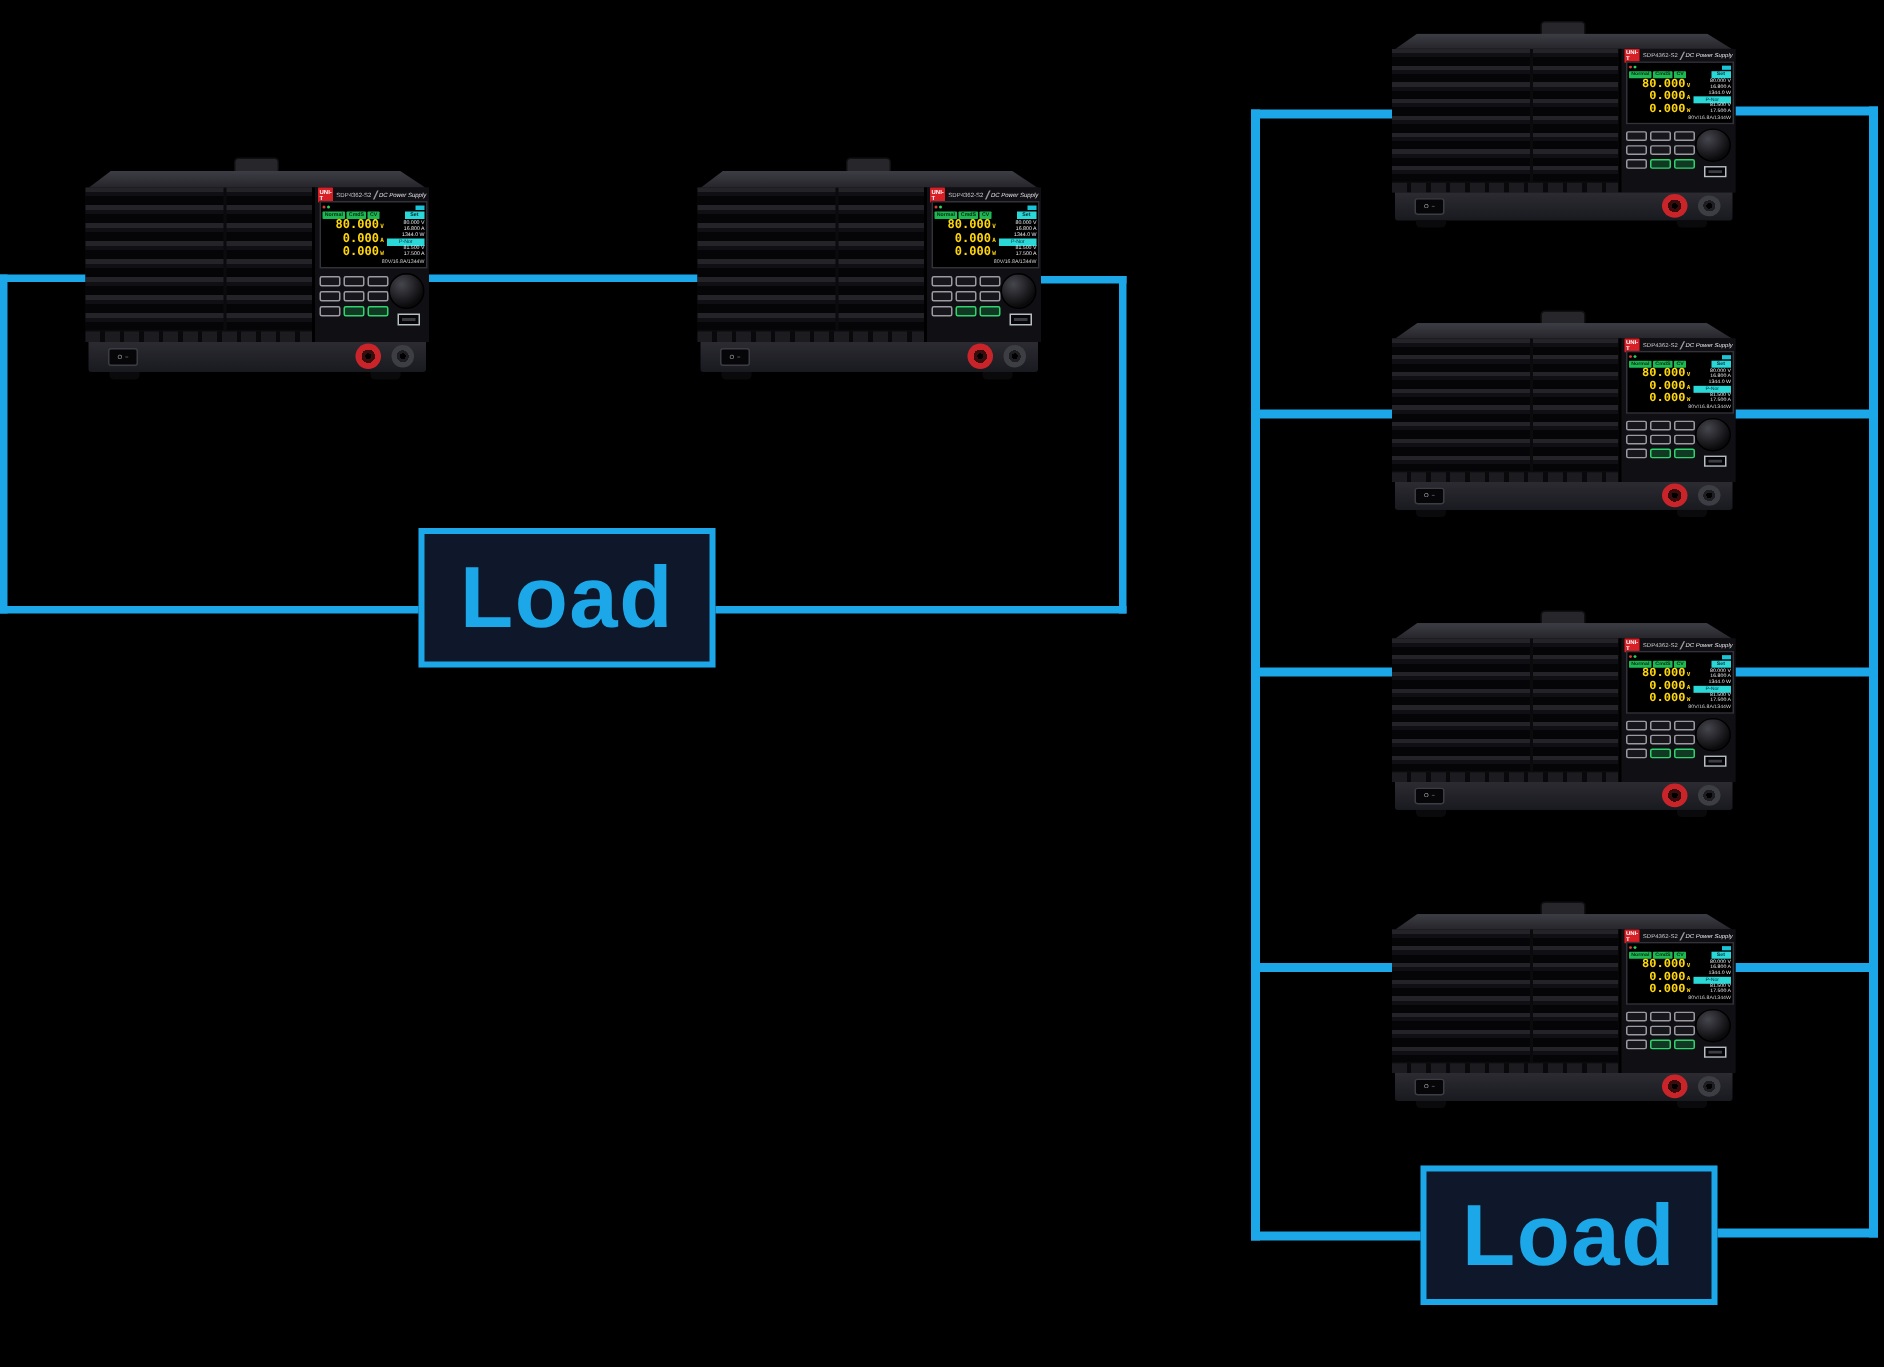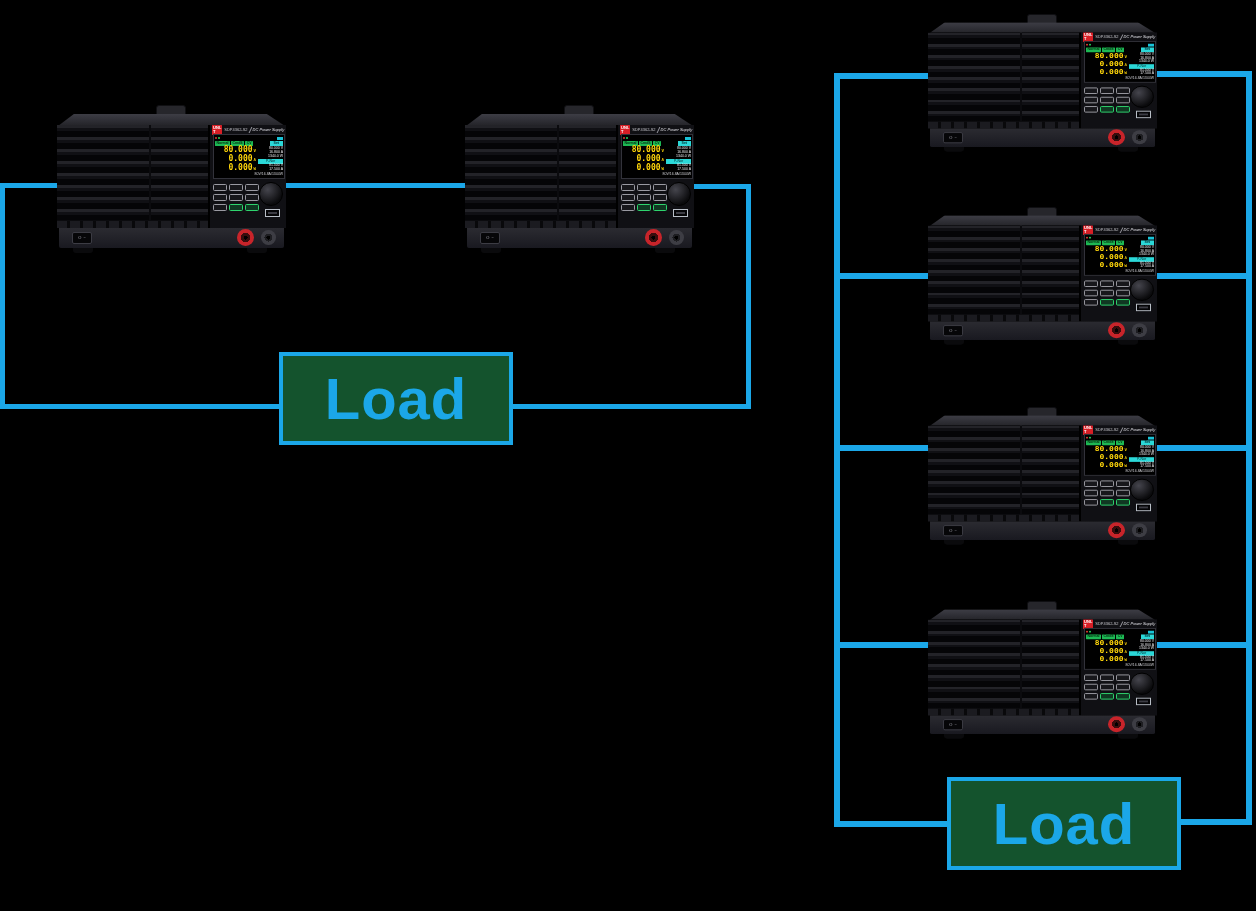--- a/index.html
+++ b/index.html
@@ -3,22 +3,22 @@
 <meta charset="utf-8">
 <style>
   html,body{margin:0;padding:0;background:#000;}
   .canvas{position:relative;width:1256px;height:911px;background:#000;overflow:hidden;
           font-family:"Liberation Sans",sans-serif;--accent:#1ba7e8;}
 
   
   .wire{position:absolute;background:var(--accent);z-index:1;}
 
   
-  .load-box{position:absolute;width:234px;height:93px;border:4px solid var(--accent);
-            box-sizing:border-box;background:#14532d;display:flex;align-items:center;
+  .load-box{position:absolute;width:198px;height:93px;border:4px solid var(--accent);
+            box-sizing:border-box;background:#0f172a;display:flex;align-items:center;
             justify-content:center;z-index:2;}
   .load-label{color:var(--accent);font-weight:bold;font-size:58px;line-height:1;letter-spacing:1px;}
 
   
   .psu{position:absolute;width:229px;height:148px;z-index:2;}
   .psu.small{transform:scale(1,0.93);transform-origin:top left;}
   .psu-handle{position:absolute;left:99px;top:0;width:30px;height:13px;background:#26262b;
               border:1px solid #101013;border-radius:3px 3px 0 0;box-sizing:border-box;}
   .psu-top{position:absolute;top:9px;left:1px;width:227px;height:12px;
            background:linear-gradient(180deg,#3d3d45,#232328);

